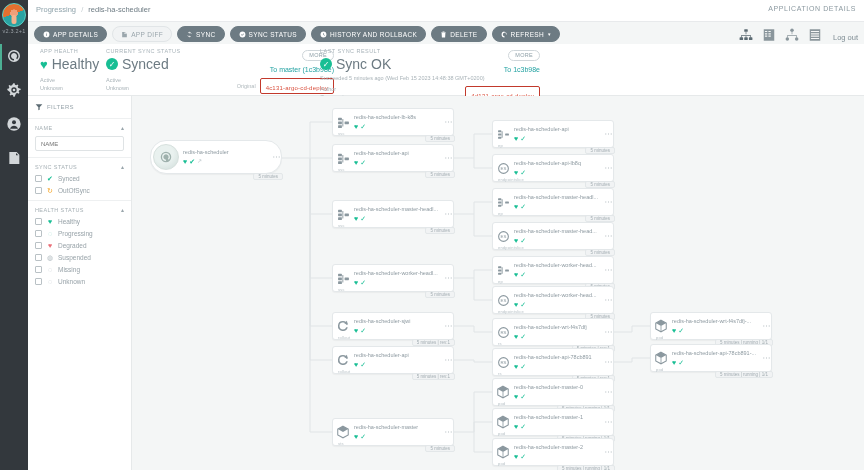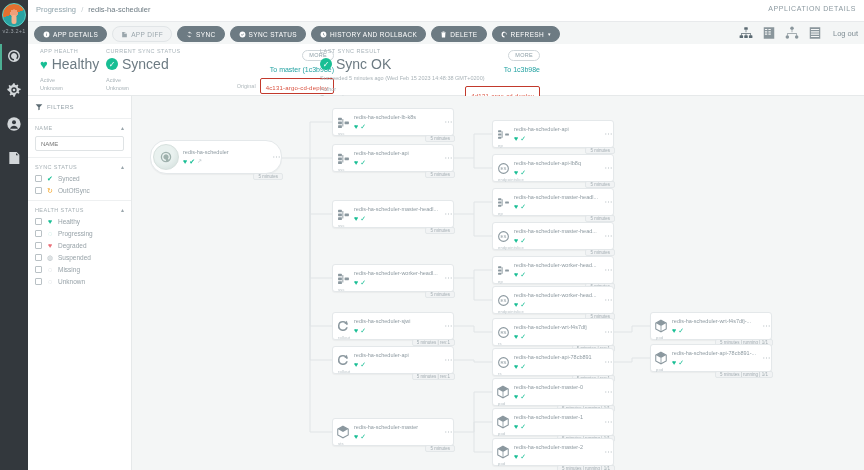--- a/index.html
+++ b/index.html
@@ -50,21 +50,21 @@
   .crumb .sep{ color:#c4ccd0; margin:0 3px; }
   .crumb .cur{ color:#6d7b83; }
   .hdr-title{
     position:absolute; right:8px; top:5px; font-size:7px; color:#8b99a0;
     letter-spacing:.6px;
   }
 
   
   .viewbar{
     position:absolute; right:6px; top:24px; height:18px; display:flex;
-    align-items:center; gap:9px; z-index:20;
+    align-items:flex-end; gap:9px; z-index:20;
   }
   .viewbar .vi{ width:14px; height:14px; display:block; }
   .viewbar .vi svg{ width:14px;height:14px; fill:#8a969c; }
   .viewbar .vi.on svg{ fill:#5c6b73; }
   .logout{ font-size:7.5px; color:#7f8d94; margin-left:2px; }
 
   
   .toolbar{
     position:absolute; left:34px; top:26px; display:flex; gap:5px; z-index:20;
   }

